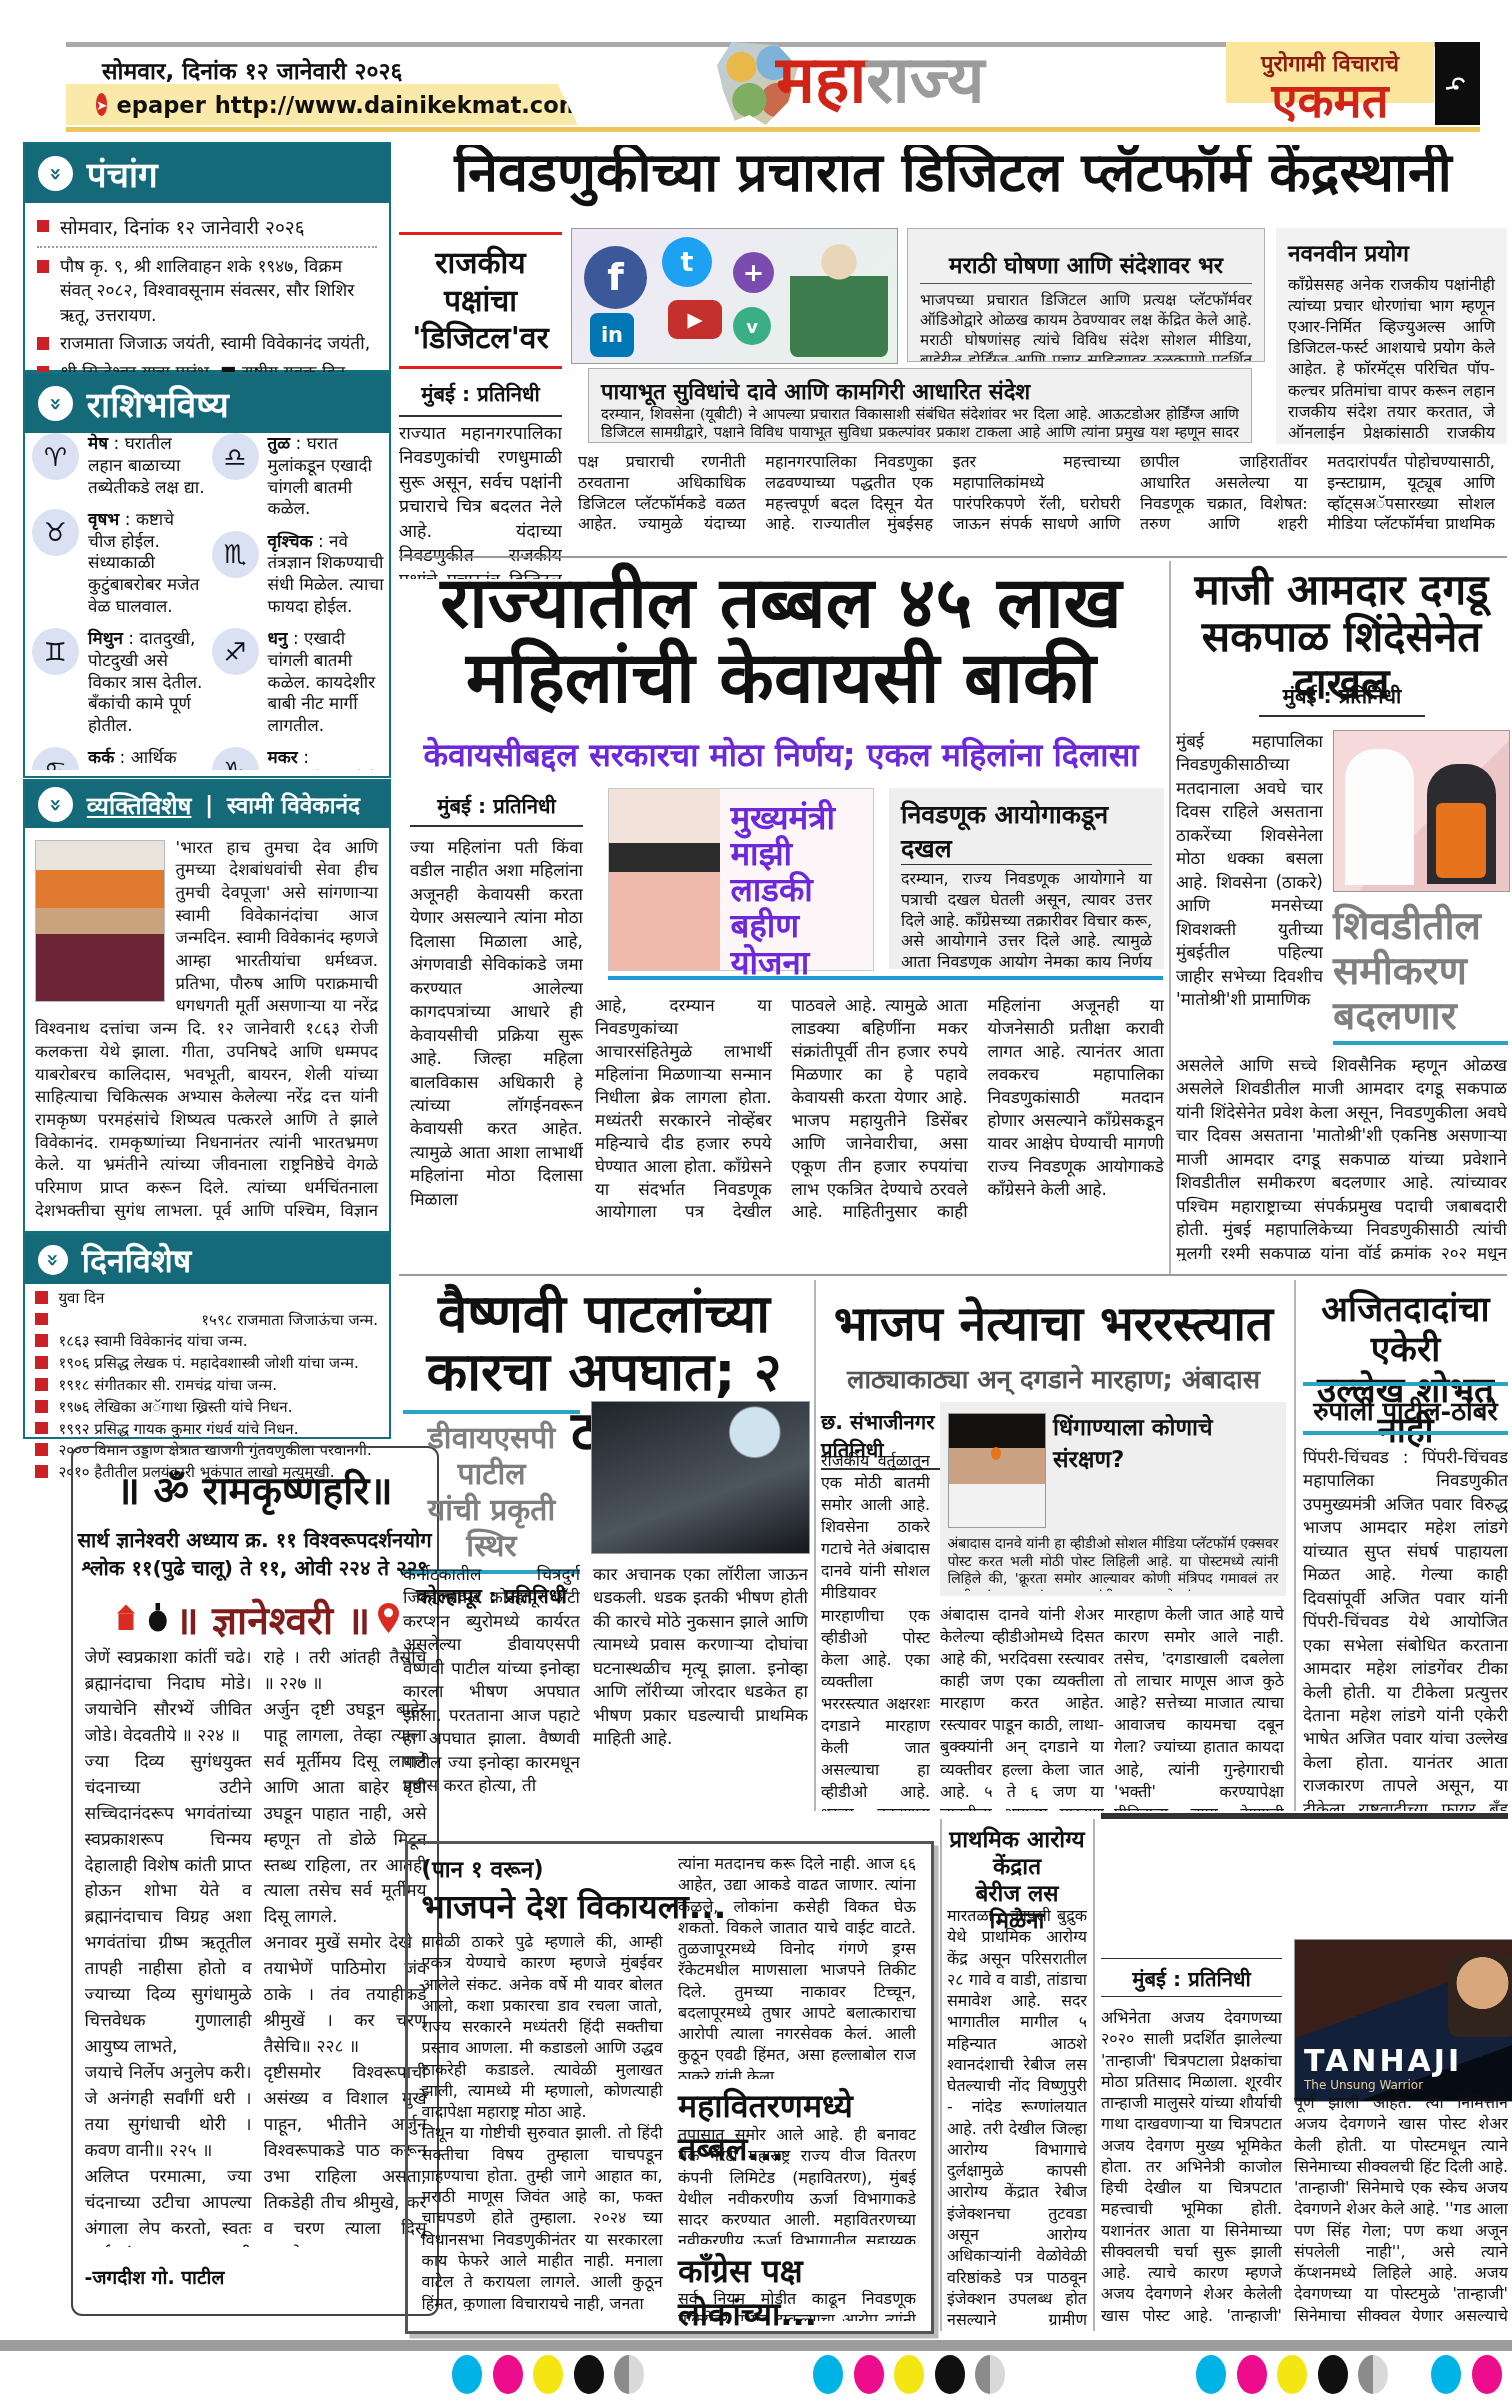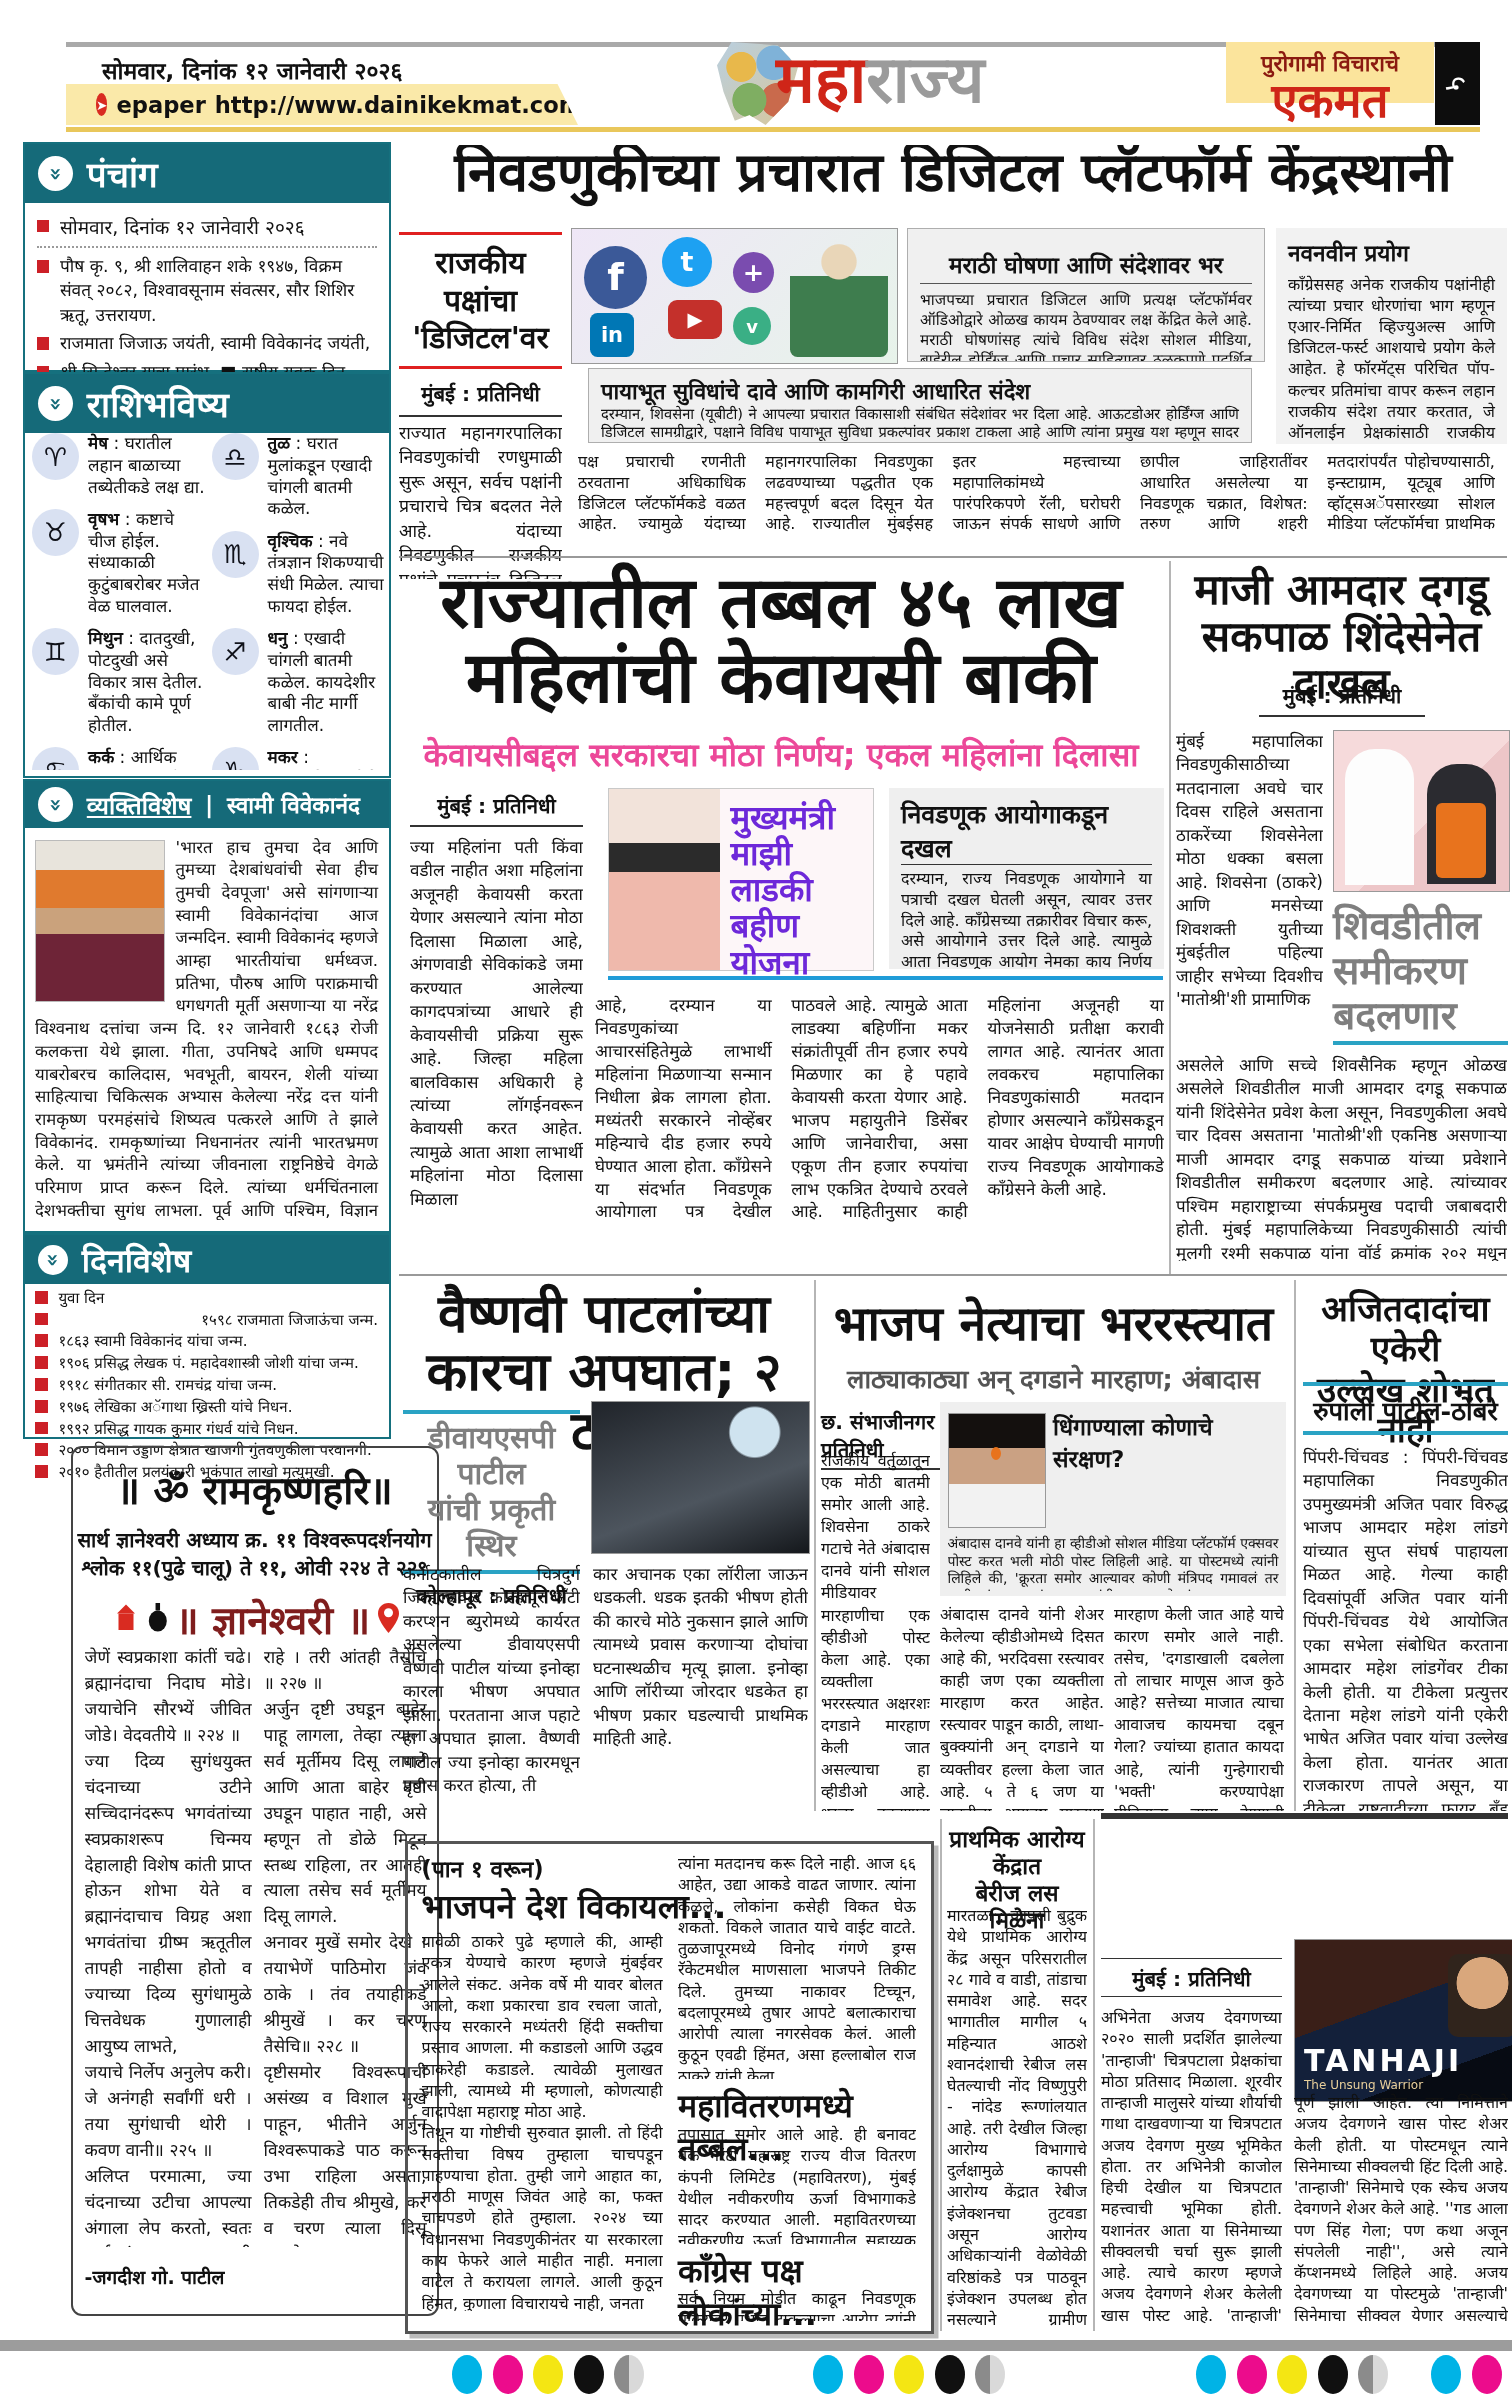--- a/index.html
+++ b/index.html
@@ -50,21 +50,21 @@
   .dnylogo{color:#7f1d1d;font-weight:900;}
   .versecols{font-size:17.3px;line-height:1.5;white-space:pre-line;}
   
   .rule-red{background:#e02020;height:3px;}
   .rule-cyan{background:#2aa3c4;height:3.8px;}
   .kicker{font-size:30px;font-weight:900;line-height:1.25;text-align:center;}
   .dateline{font-weight:900;font-size:20.3px;}
   .body24{font-size:17.7px;line-height:1.38;}
   .graybox{background:#f0f0f0;border:1.5px solid #aeaeae;}
   .boxtitle{font-weight:900;font-size:25.6px;}
-  .ghead{color:#ec4899;}
+  .ghead{color:#6d28d9;}
   .colset3{column-count:3;column-gap:19.6px;}
   .colset5{column-count:5;column-gap:19.6px;}
   .vline{background:#b5b5b5;width:1.5px;}
   .hline{background:#444;height:2.3px;}
   .photo{border:0.8px solid #999;}
   .dots{display:flex;gap:10.5px;}
   .dot{width:30px;height:39px;border-radius:50%;}
   .d1{background:#00b3e6;} .d2{background:#ec0c8c;} .d3{background:#f4e613;}
   .d4{background:#101010;} .d5{background:linear-gradient(90deg,#8b8b8b 50%,#d9d9d9 50%);}
   .collage{background:linear-gradient(135deg,#efe7f7,#e7f3ea);}

